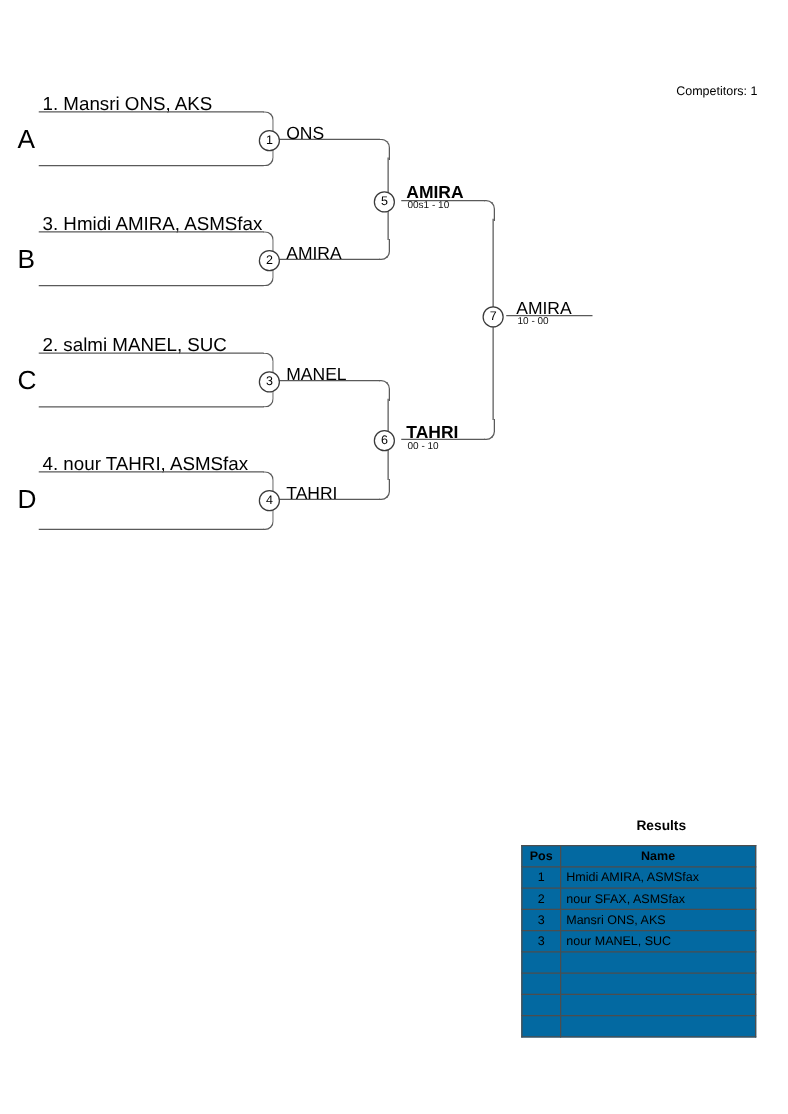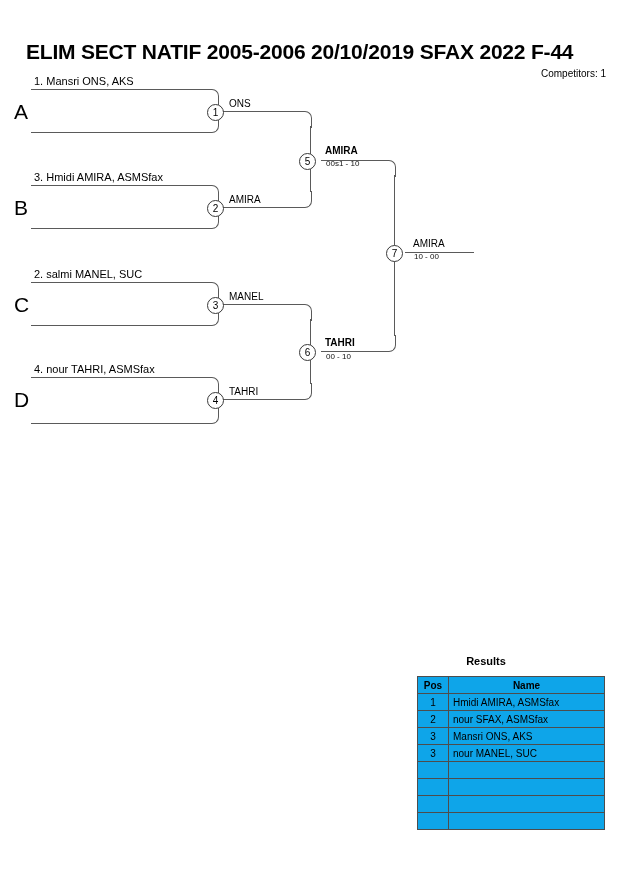--- a/index.html
+++ b/index.html
@@ -32,21 +32,21 @@
     right: 24px;
     top: 68px;
     font-size: 10px;
     text-align: right;
     white-space: nowrap;
   }
 
   
   .seed-label {
     position: absolute;
-    font-size: 11px;
+    font-size: 15px;
     white-space: nowrap;
   }
   .group-letter {
     position: absolute;
     font-size: 21px;
     line-height: 1;
     white-space: nowrap;
   }
   .hline {
     position: absolute;
@@ -82,21 +82,21 @@
     border-radius: 50%;
     background: #ffffff;
     font-size: 10px;
     line-height: 15px;
     text-align: center;
     box-sizing: border-box;
     z-index: 4;
   }
   .winner-name {
     position: absolute;
-    font-size: 10px;
+    font-size: 14px;
     white-space: nowrap;
     text-align: right;
   }
   .winner-name.bold { font-weight: bold; }
   .score {
     position: absolute;
     font-size: 8px;
     white-space: nowrap;
     color: #111111;
   }
@@ -106,21 +106,21 @@
     position: absolute;
     font-size: 11px;
     font-weight: bold;
     text-align: center;
     white-space: nowrap;
   }
   .results-table {
     position: absolute;
     border-collapse: collapse;
     border: 1.8px solid #000000;
-    background: #0ea5e9;
+    background: #0369a1;
   }
   .results-table th,
   .results-table td {
     border: 1px solid #4d4d4d;
     height: 17px;
     font-size: 10px;
     font-weight: normal;
     padding: 0 4px;
     box-sizing: border-box;
   }
@@ -128,21 +128,20 @@
   .results-table td.pos { width: 31px; text-align: center; }
   .results-table td.name { width: 156px; text-align: left; }
   .results-table th.pos-h { width: 31px; }
   .results-table th.name-h { width: 156px; }
 </style>
 </head>
 <body>
 
 <div id="page">
 
-  <div class="title">ELIM SECT NATIF 2005-2006  20/10/2019  SFAX   2022 F-44</div>
   <div class="competitors">Competitors: 1</div>
 
   <div class="seed-label" style="left:34px; top:75px;">1. Mansri ONS, AKS</div>
   <div class="group-letter" style="left:14px; top:101px;">A</div>
 
   <div class="hline" style="left:31px; top:89px; width:180px;"></div>
   <div class="elbow br" style="left:210px; top:89px; width:8px; height:16px;"></div>
 
   <div class="hline" style="left:31px; top:132px; width:180px;"></div>
   <div class="elbow tr" style="left:210px; top:116px; width:8px; height:16px;"></div>
@@ -209,21 +208,21 @@
 
   <div class="winner-name bold" style="left:325px; top:145px;">AMIRA</div>
   <div class="score" style="left:326px; top:159px;">00s1 - 10</div>
 
   <div class="winner-name bold" style="left:325px; top:337px;">TAHRI</div>
   <div class="score" style="left:326px; top:352px;text-align:right;">00 - 10</div>
 
   <div class="winner-name" style="left:413px; top:238px;">AMIRA</div>
   <div class="score" style="left:414px; top:252px;">10 - 00</div>
 
-  <div class="results-title" style="left:392px; top:655px; width:188px;">Results</div>
+  <div class="results-title" style="left:435px; top:655px; width:188px;">Results</div>
   <table class="results-table" style="left:417px; top:676px;">
     <thead>
       <tr>
         <th class="pos-h">Pos</th>
         <th class="name-h">Name</th>
       </tr>
     </thead>
     <tbody>
       <tr>
         <td class="pos">1</td>

